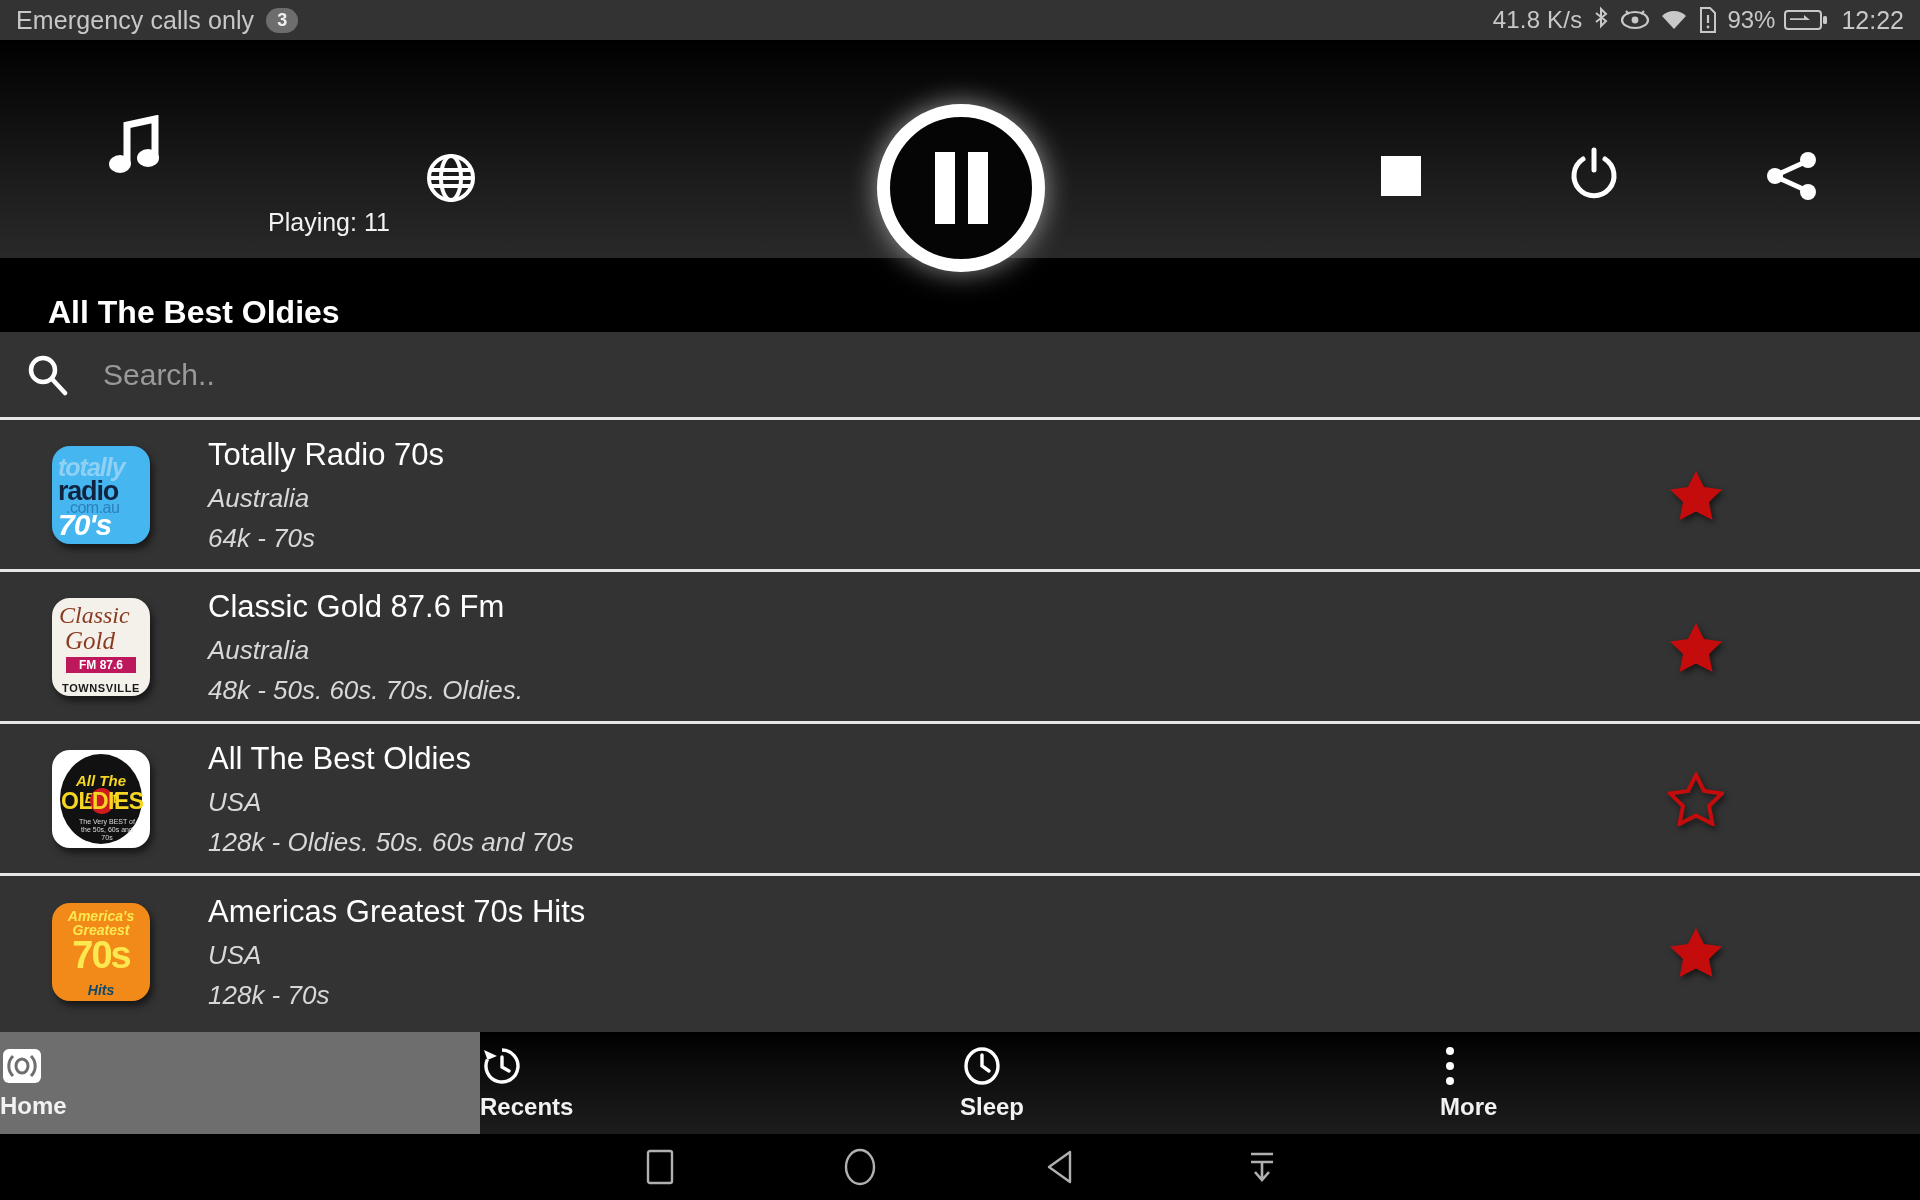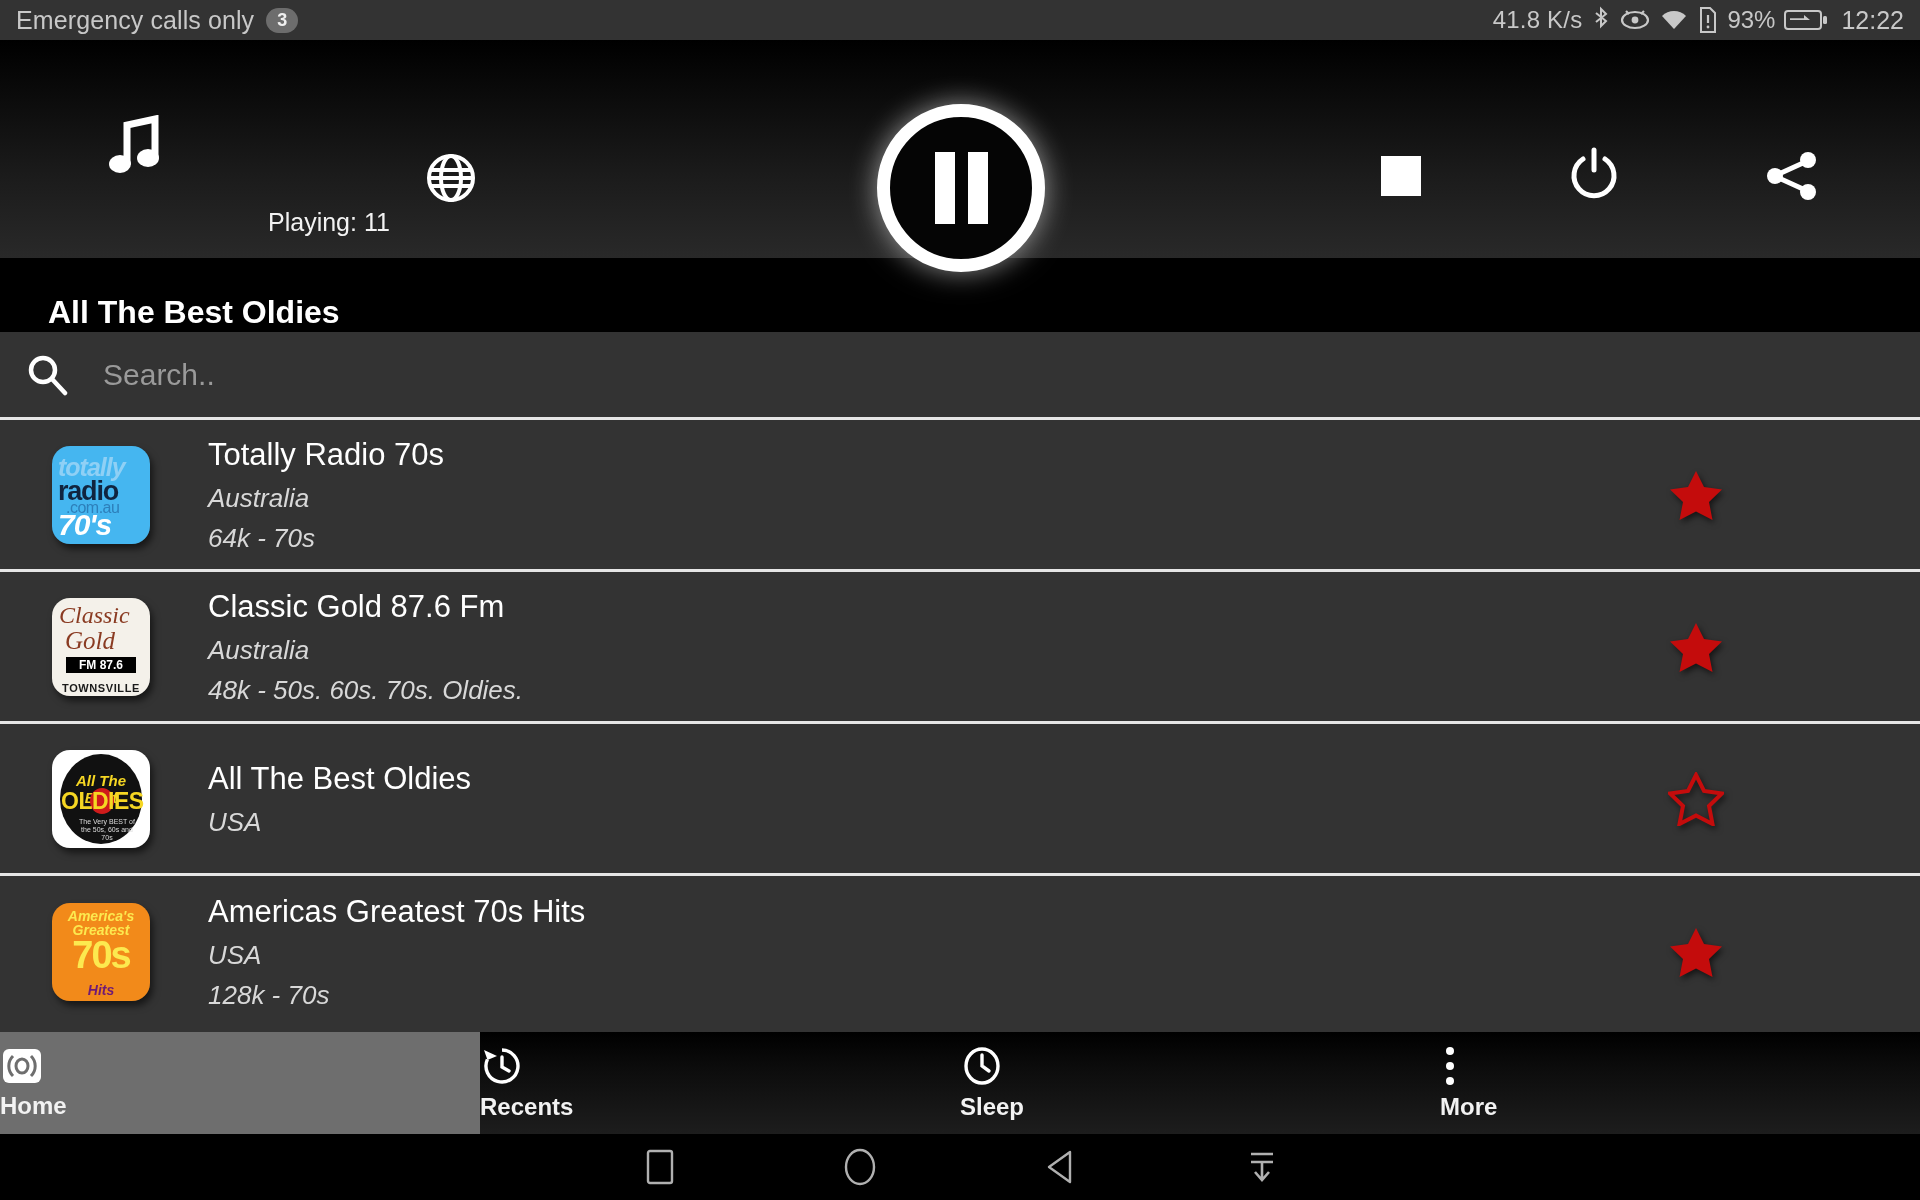--- a/index.html
+++ b/index.html
@@ -108,35 +108,35 @@
   
   .lg-totally { width:100%; height:100%; background:#45b6f0; position:relative; }
   .lg-totally .t1 { position:absolute; left:6px; top:7px; color:#8fd0f5; font-size:25px; font-weight:bold; font-style:italic; letter-spacing:-1px; }
   .lg-totally .t2 { position:absolute; left:6px; top:30px; color:#10243f; font-size:27px; font-weight:bold; letter-spacing:-1.2px; }
   .lg-totally .t3 { position:absolute; left:14px; top:53px; color:#2d7fba; font-size:16px; letter-spacing:-.5px; }
   .lg-totally .t4 { position:absolute; left:6px; bottom:2px; color:#ffffff; font-size:30px; font-weight:bold; font-style:italic; letter-spacing:-1px; }
 
   .lg-classic { width:100%; height:100%; background:#f4f1ea; position:relative; }
   .lg-classic .c1 { position:absolute; left:7px; top:4px; color:#8a3b22; font-size:24px; font-style:italic; font-family:"Liberation Serif", serif; }
   .lg-classic .c2 { position:absolute; left:13px; top:29px; color:#8a3b22; font-size:25px; font-style:italic; font-family:"Liberation Serif", serif; }
-  .lg-classic .c3 { position:absolute; left:14px; top:59px; width:70px; background:#000000; color:#fff; font-size:12px; font-weight:bold; text-align:center; padding:1px 0; }
+  .lg-classic .c3 { position:absolute; left:14px; top:59px; width:70px; background:#be185d; color:#fff; font-size:12px; font-weight:bold; text-align:center; padding:1px 0; }
   .lg-classic .c4 { position:absolute; left:0; right:0; bottom:2px; text-align:center; color:#1a1a1a; font-size:11px; font-weight:bold; letter-spacing:.6px; }
 
   .lg-oldies { width:100%; height:100%; background:#ffffff; position:relative; }
   .lg-oldies .disc { position:absolute; left:8px; top:4px; width:82px; height:90px; border-radius:50%; background:#111; }
   .lg-oldies .o1 { position:absolute; left:13px; top:22px; width:72px; text-align:center; color:#f5d623; font-size:15px; font-weight:bold; font-style:italic; }
   .lg-oldies .dot { position:absolute; left:38px; top:38px; width:24px; height:26px; border-radius:50%; background:#cf1b1b; }
   .lg-oldies .o2 { position:absolute; left:9px; top:38px; width:80px; text-align:center; color:#f5d623; font-size:23px; font-weight:bold; letter-spacing:-.5px; }
   .lg-oldies .o3 { position:absolute; left:24px; top:68px; width:62px; text-align:center; color:#ddd; font-size:7px; line-height:8px; }
 
   .lg-americas { width:100%; height:100%; background:#f28a1a; position:relative; }
   .lg-americas .a1 { position:absolute; left:0; right:0; top:5px; text-align:center; color:#fce94f; font-size:14px; font-weight:bold; font-style:italic; }
   .lg-americas .a2 { position:absolute; left:0; right:0; top:19px; text-align:center; color:#fce94f; font-size:14px; font-weight:bold; font-style:italic; }
   .lg-americas .a3 { position:absolute; left:0; right:0; top:31px; text-align:center; color:#fce94f; font-size:38px; font-weight:bold; letter-spacing:-2px; }
-  .lg-americas .a4 { position:absolute; left:0; right:0; bottom:3px; text-align:center; color:#701a75; font-size:14px; font-weight:bold; font-style:italic; }
+  .lg-americas .a4 { position:absolute; left:0; right:0; bottom:3px; text-align:center; color:#0c4a6e; font-size:14px; font-weight:bold; font-style:italic; }
 
   
   .tabbar {
     position: absolute; top: 1032px; left: 0; width: 1920px; height: 102px;
     display: flex; background: linear-gradient(to bottom,#000 0%, #0c0c0c 35%, #1d1d1d 100%);
   }
   .tab {
     flex: 1; display: flex; flex-direction: column; align-items: flex-start; justify-content: center;
     gap: 6px; color: #f2f2f2; font-size: 24px; font-weight: bold;
   }
@@ -313,20 +313,21 @@
           <div class="disc"></div>
           <div class="o1">All The Best</div>
           <div class="dot"></div>
           <div class="o2">OLDIES</div>
           <div class="o3">The Very BEST of the 50s, 60s and 70s</div>
         </div>
       </div>
       <div class="row-text">
         <div class="row-name">All The Best Oldies</div>
         <div class="row-country">USA</div>
+        <div class="row-meta">128k - Oldies. 50s. 60s and 70s</div>
       </div>
       <div class="fav">
         <svg width="56" height="54" viewBox="0 0 56 54">
             <path d="M28 3l8 16 18 2.5-13 12.5 3.5 18L28 43.5 11.5 52 15 34 2 21.5 20 19z" fill="none" stroke="#c40c0c" stroke-width="4"></path>
           </svg>
       </div>
     </div>
 
     <div class="row">
       <div class="logo">

